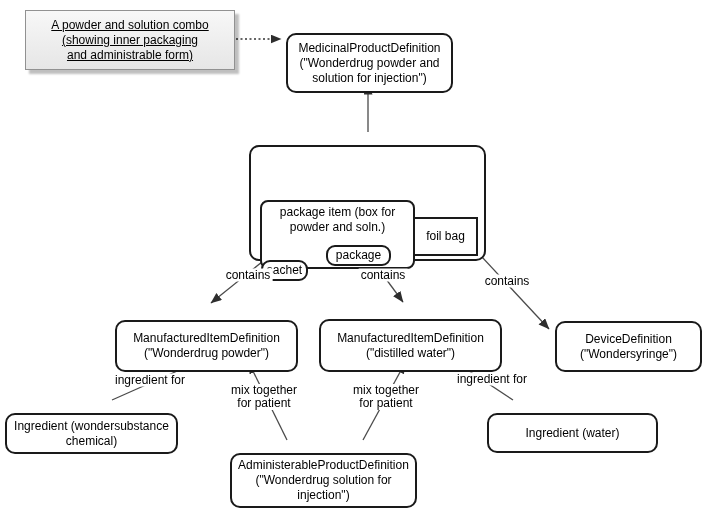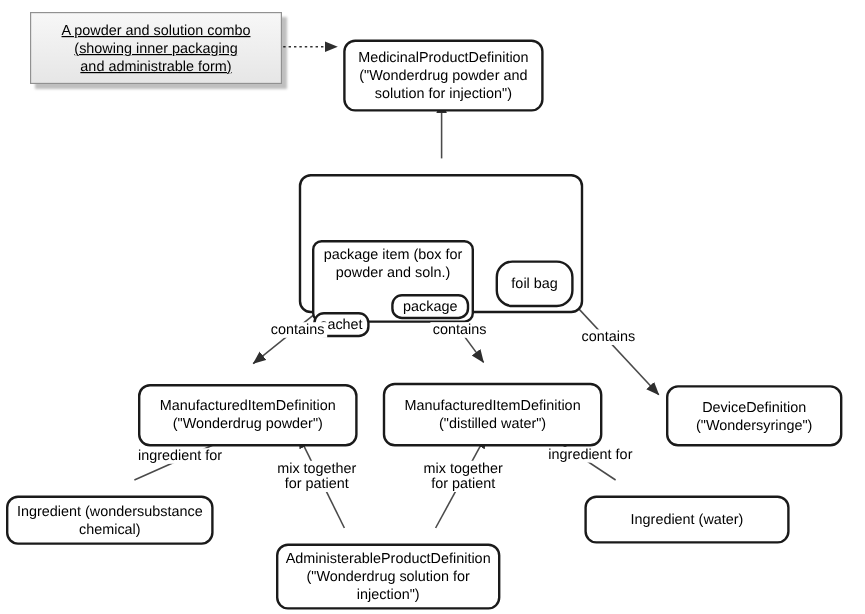--- a/index.html
+++ b/index.html
@@ -25,25 +25,25 @@
   .edge-label {
     position:absolute; transform:translate(-50%,-50%); z-index:3;
     background:#ffffff; padding:0 2px; font-size:12px; line-height:13px;
     text-align:center; white-space:pre-line;
   }
   
   #medicinal   { left:286px; top:20px;  width:167px; height:60px; }
   #packaged    { left:249px; top:132px; width:237px; height:116px; display:block; }
   #packaged-title { position:absolute; left:0; right:0; top:9px; text-align:center;
                     font-size:12px; line-height:15px; }
-  #package-item{ left:9px;  top:40px;  width:135px; height:69px; border-radius:8px;
+  #package-item{ left:9px;  top:40px;  width:155px; height:69px; border-radius:8px;
                  align-items:flex-start; padding-top:3px; }
   #sachet      { left:10px; top:100px;  width:47px;  height:21px; }
   #bottle      { left:75px; top:85px;  width:65px;  height:21px; }
-  #foil-bag    { left:162px;top:57px;  width:65px;  height:39px; border-radius:14px; }
+  #foil-bag    { left:162px;top:57px;  width:65px;  height:39px; border-radius:0; }
   #mid-powder  { left:115px; top:307px; width:183px; height:52px; }
   #mid-water   { left:319px; top:306px; width:183px; height:53px; }
   #device      { left:555px; top:308px; width:147px; height:51px; }
   #ingredient-chemical { left:5px;   top:400px; width:173px; height:41px; }
   #administerable      { left:230px; top:440px; width:187px; height:55px; }
   #ingredient-water    { left:487px; top:400px; width:171px; height:40px; }
   
   #lbl-contains-1 { left:248px; top:275px; }
   #lbl-contains-2 { left:383px; top:275px; }
   #lbl-contains-3 { left:507px; top:281px; }

